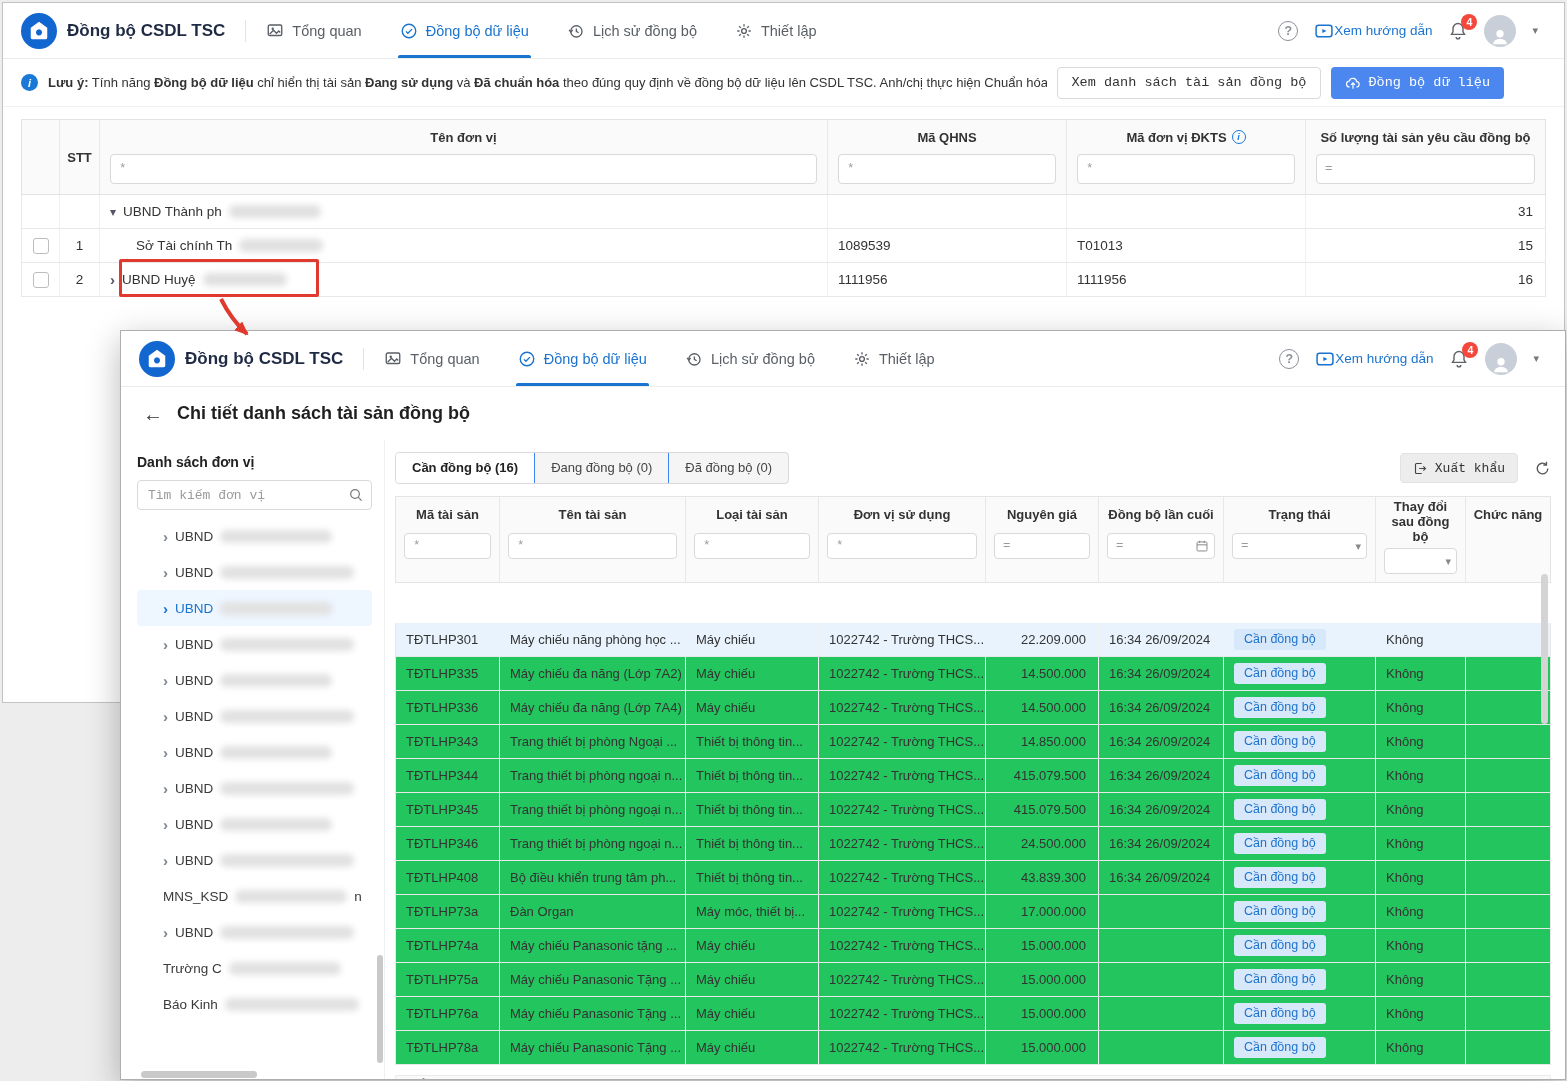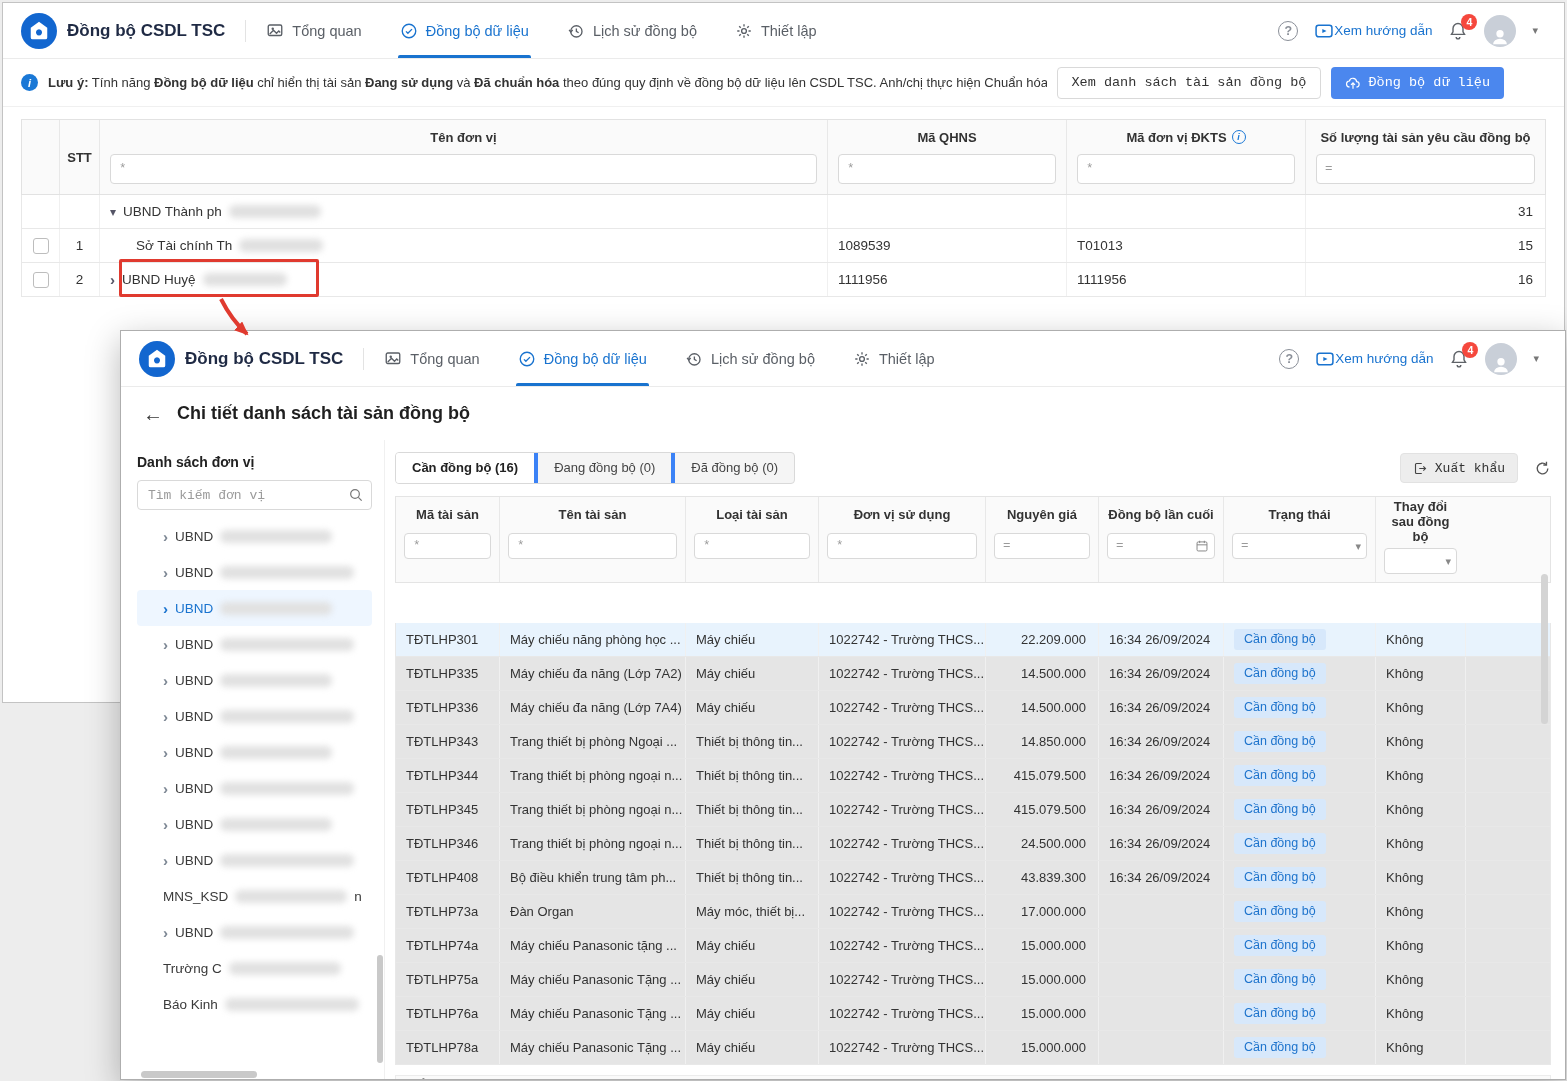--- a/index.html
+++ b/index.html
@@ -112,21 +112,21 @@
   .tree-item.active .tchev{color:var(--primary,#1973cf);}
   .tblur{display:inline-block;height:13px;width:112px;border-radius:6px;background:#e1e1e1;filter:blur(3px);flex-shrink:0;}
   .tree > div:nth-of-type(even) .tblur{width:134px;}
   .vscroll{position:absolute;right:1px;bottom:18px;width:6px;height:108px;background:#c9c9c9;border-radius:3px;cursor:pointer;}
   .hscroll{position:absolute;left:8px;bottom:3px;width:116px;height:7px;background:#c9c9c9;border-radius:4px;cursor:pointer;}
 
   .content{flex:1;margin-left:10px;display:flex;flex-direction:column;min-width:0;}
   .tabsrow{display:flex;align-items:center;margin:12px 0;}
   .seg{display:flex;border:1px solid #d9d9d9;border-radius:4px;overflow:hidden;background:#f5f5f5;}
   .seg-tab{padding:0 16px;height:30px;line-height:30px;font-size:13px;color:#444;
-          border-left:4px solid #3b82f6;cursor:pointer;white-space:nowrap;}
+          border-left:1px solid #3b82f6;cursor:pointer;white-space:nowrap;}
   .seg > div:nth-of-type(1){border-left:none;}
   .seg-tab.active{background:#fff;font-weight:700;color:#222;}
   .btn.export{margin-left:auto;background:#ededed;border:1px solid #e2e2e2;color:#333;height:30px;
           padding:0 12px;border-radius:4px;display:flex;align-items:center;gap:7px;font-size:13px;}
   .refresh{margin-left:16px;display:flex;cursor:pointer;}
 
   .dtable{position:relative;}
   .dhead{display:flex;background:#fafafa;border:1px solid #e4e4e4;}
   .dhead > div:nth-of-type(1){width:103px;border-left:none;}
   .dhead > div:nth-of-type(2){width:186px;}
@@ -138,21 +138,21 @@
   .dhead > div:nth-of-type(8){width:90px;}
   .dhead > div:nth-of-type(9){flex:1;}
   .dhcol{display:flex;flex-direction:column;border-left:1px solid #e8e8e8;min-width:0;}
   .dh-label{min-height:36px;display:flex;align-items:center;justify-content:center;text-align:center;
           font-weight:700;font-size:13px;color:#333;padding:3px 6px;line-height:1.15;}
   .dh-filter{padding:0 8px 8px;}
   .finwrap{position:relative;display:block;}
   .dh-filter .fin{height:26px;}
   .fic{position:absolute;right:6px;top:50%;transform:translateY(-50%);color:#888;font-size:11px;
           line-height:1;display:flex;cursor:pointer;}
-  .drow{display:flex;height:34px;border:1px solid #e8e8e8;border-top:none;background:#e5e5e5;cursor:pointer;}
+  .drow{display:flex;height:34px;border:1px solid #e8e8e8;border-top:none;background:#22c55e;cursor:pointer;}
   .drow.selected{background:var(--selected-row-bg,#e8f3fd);margin-top:40px;}
   .dc{display:flex;align-items:center;padding:0 10px;font-size:13px;color:#333;overflow:hidden;
           white-space:nowrap;min-width:0;}
   .dc + .dc{border-left:1px solid #f0f0f0;}
   .dc1{width:103px;}.dc2{width:186px;}.dc3{width:133px;}.dc4{width:167px;}
   .dc5{width:113px;justify-content:flex-end;padding-right:12px;}
   .dc6{width:125px;}.dc7{width:152px;}.dc8{width:90px;}.dc9{flex:1;}
   .badge{background:var(--badge-bg,#d7e8fb);color:var(--badge-text,#1d73cc);font-size:12.5px;
           padding:3px 10px;border-radius:3px;line-height:1.2;}
   .tvscroll{position:absolute;right:3px;top:78px;width:7px;height:150px;background:#d4d4d4;border-radius:4px;cursor:pointer;}
@@ -662,20 +662,26 @@
               <div class="dh-label">Thay đổi sau đồng bộ</div>
               <div class="dh-filter">
                 <span class="finwrap">
                   <input class="fin" placeholder="" style="">
                   
                   <span class="fic">▾</span>
                 </span>
               </div>
             </div>
 
+            <div class="dhcol">
+              <div class="dh-label">Chức năng</div>
+              <div class="dh-filter">
+                
+              </div>
+            </div>
           </div>
 
         <div class="dbodyrows">
 
             <div class="drow selected">
               <div class="dc dc1">TĐTLHP301</div>
               <div class="dc dc2">Máy chiếu năng phòng học ...</div>
               <div class="dc dc3">Máy chiếu</div>
               <div class="dc dc4">1022742 - Trường THCS...</div>
               <div class="dc dc5">22.209.000</div>

